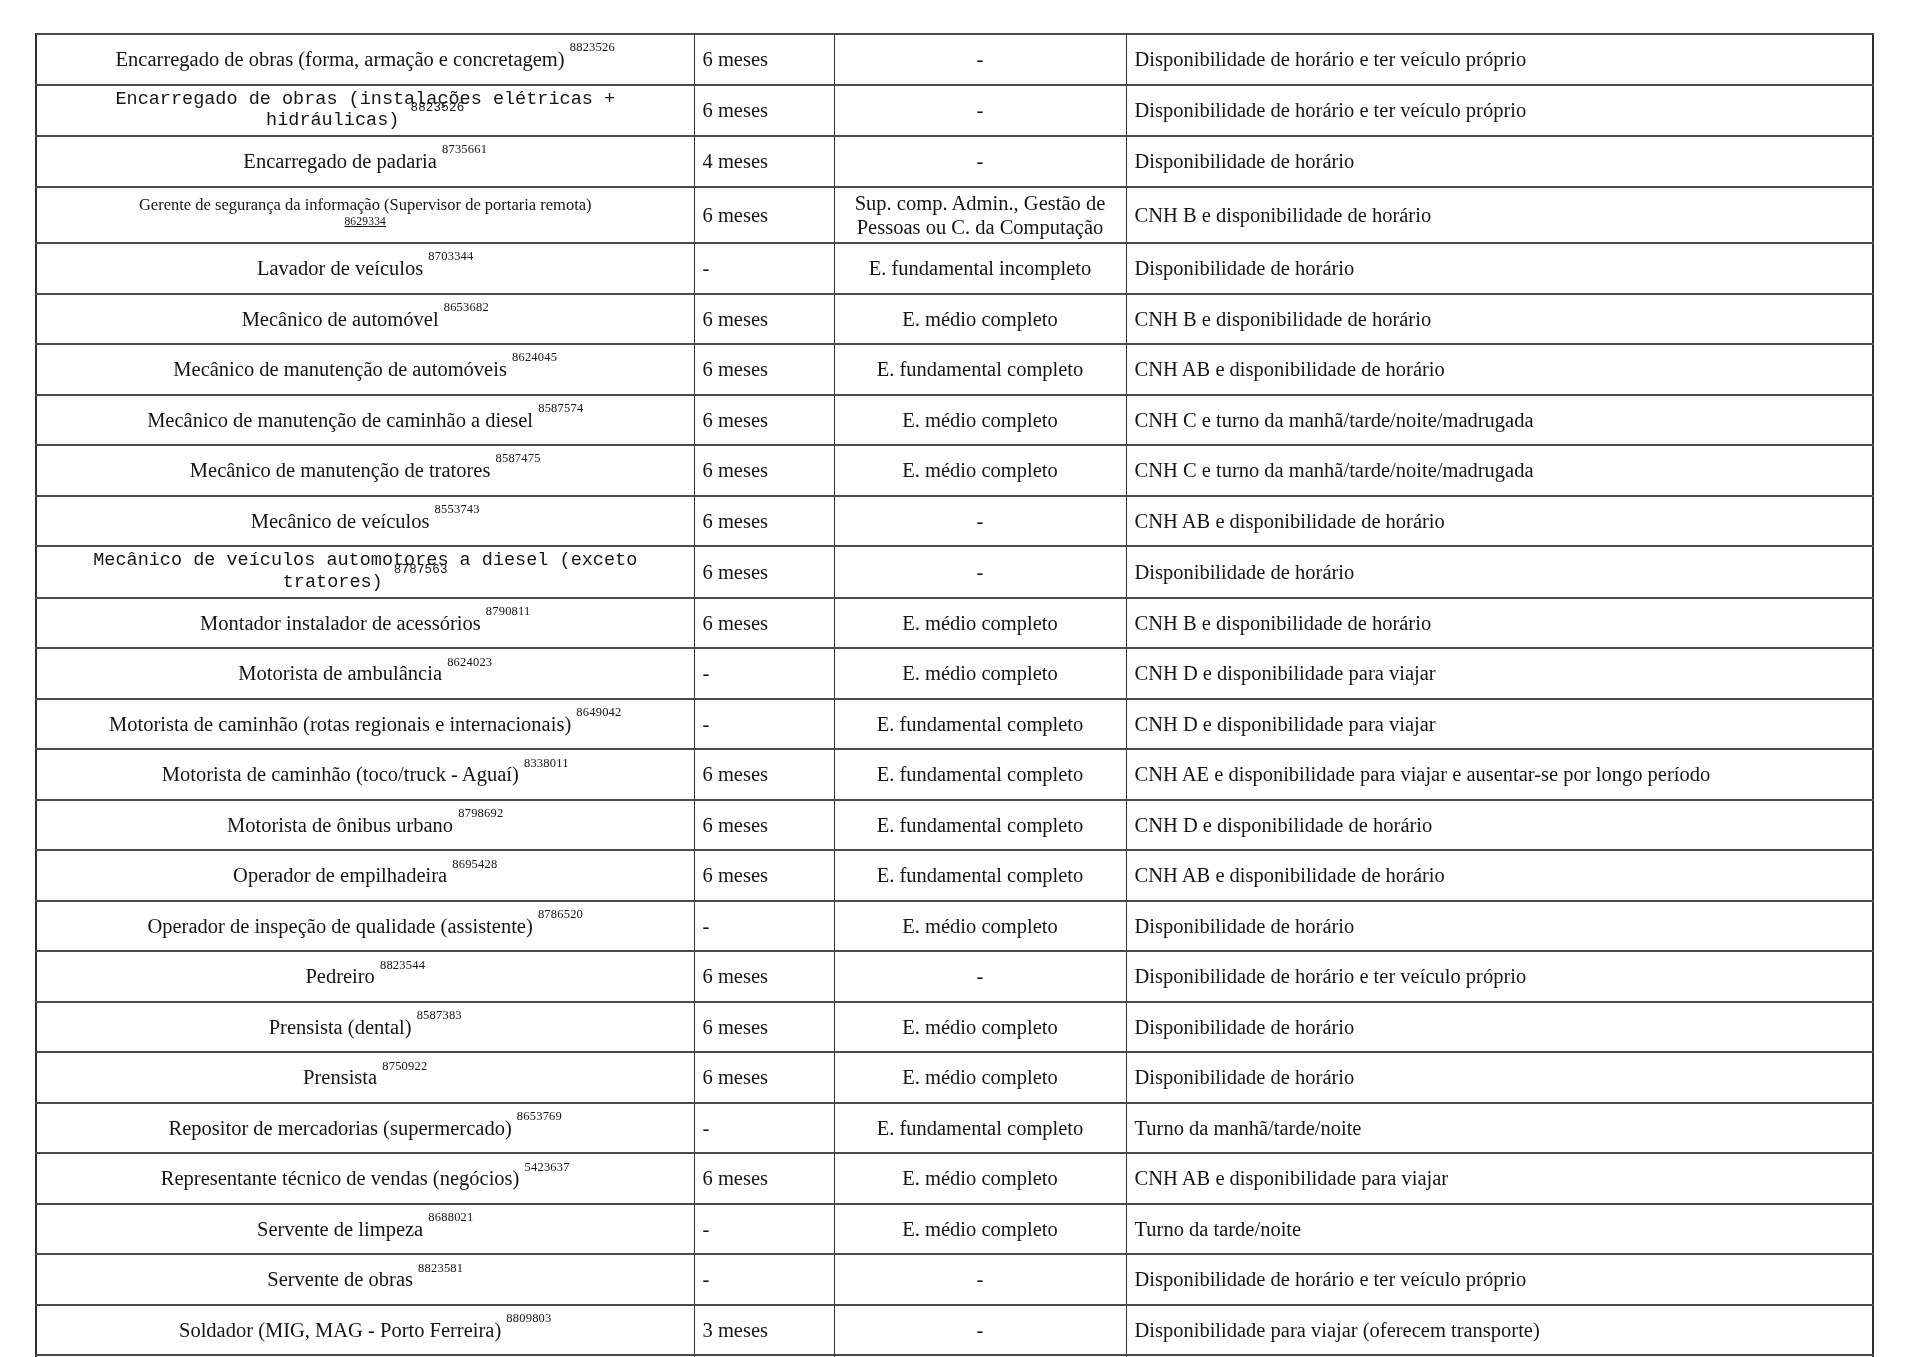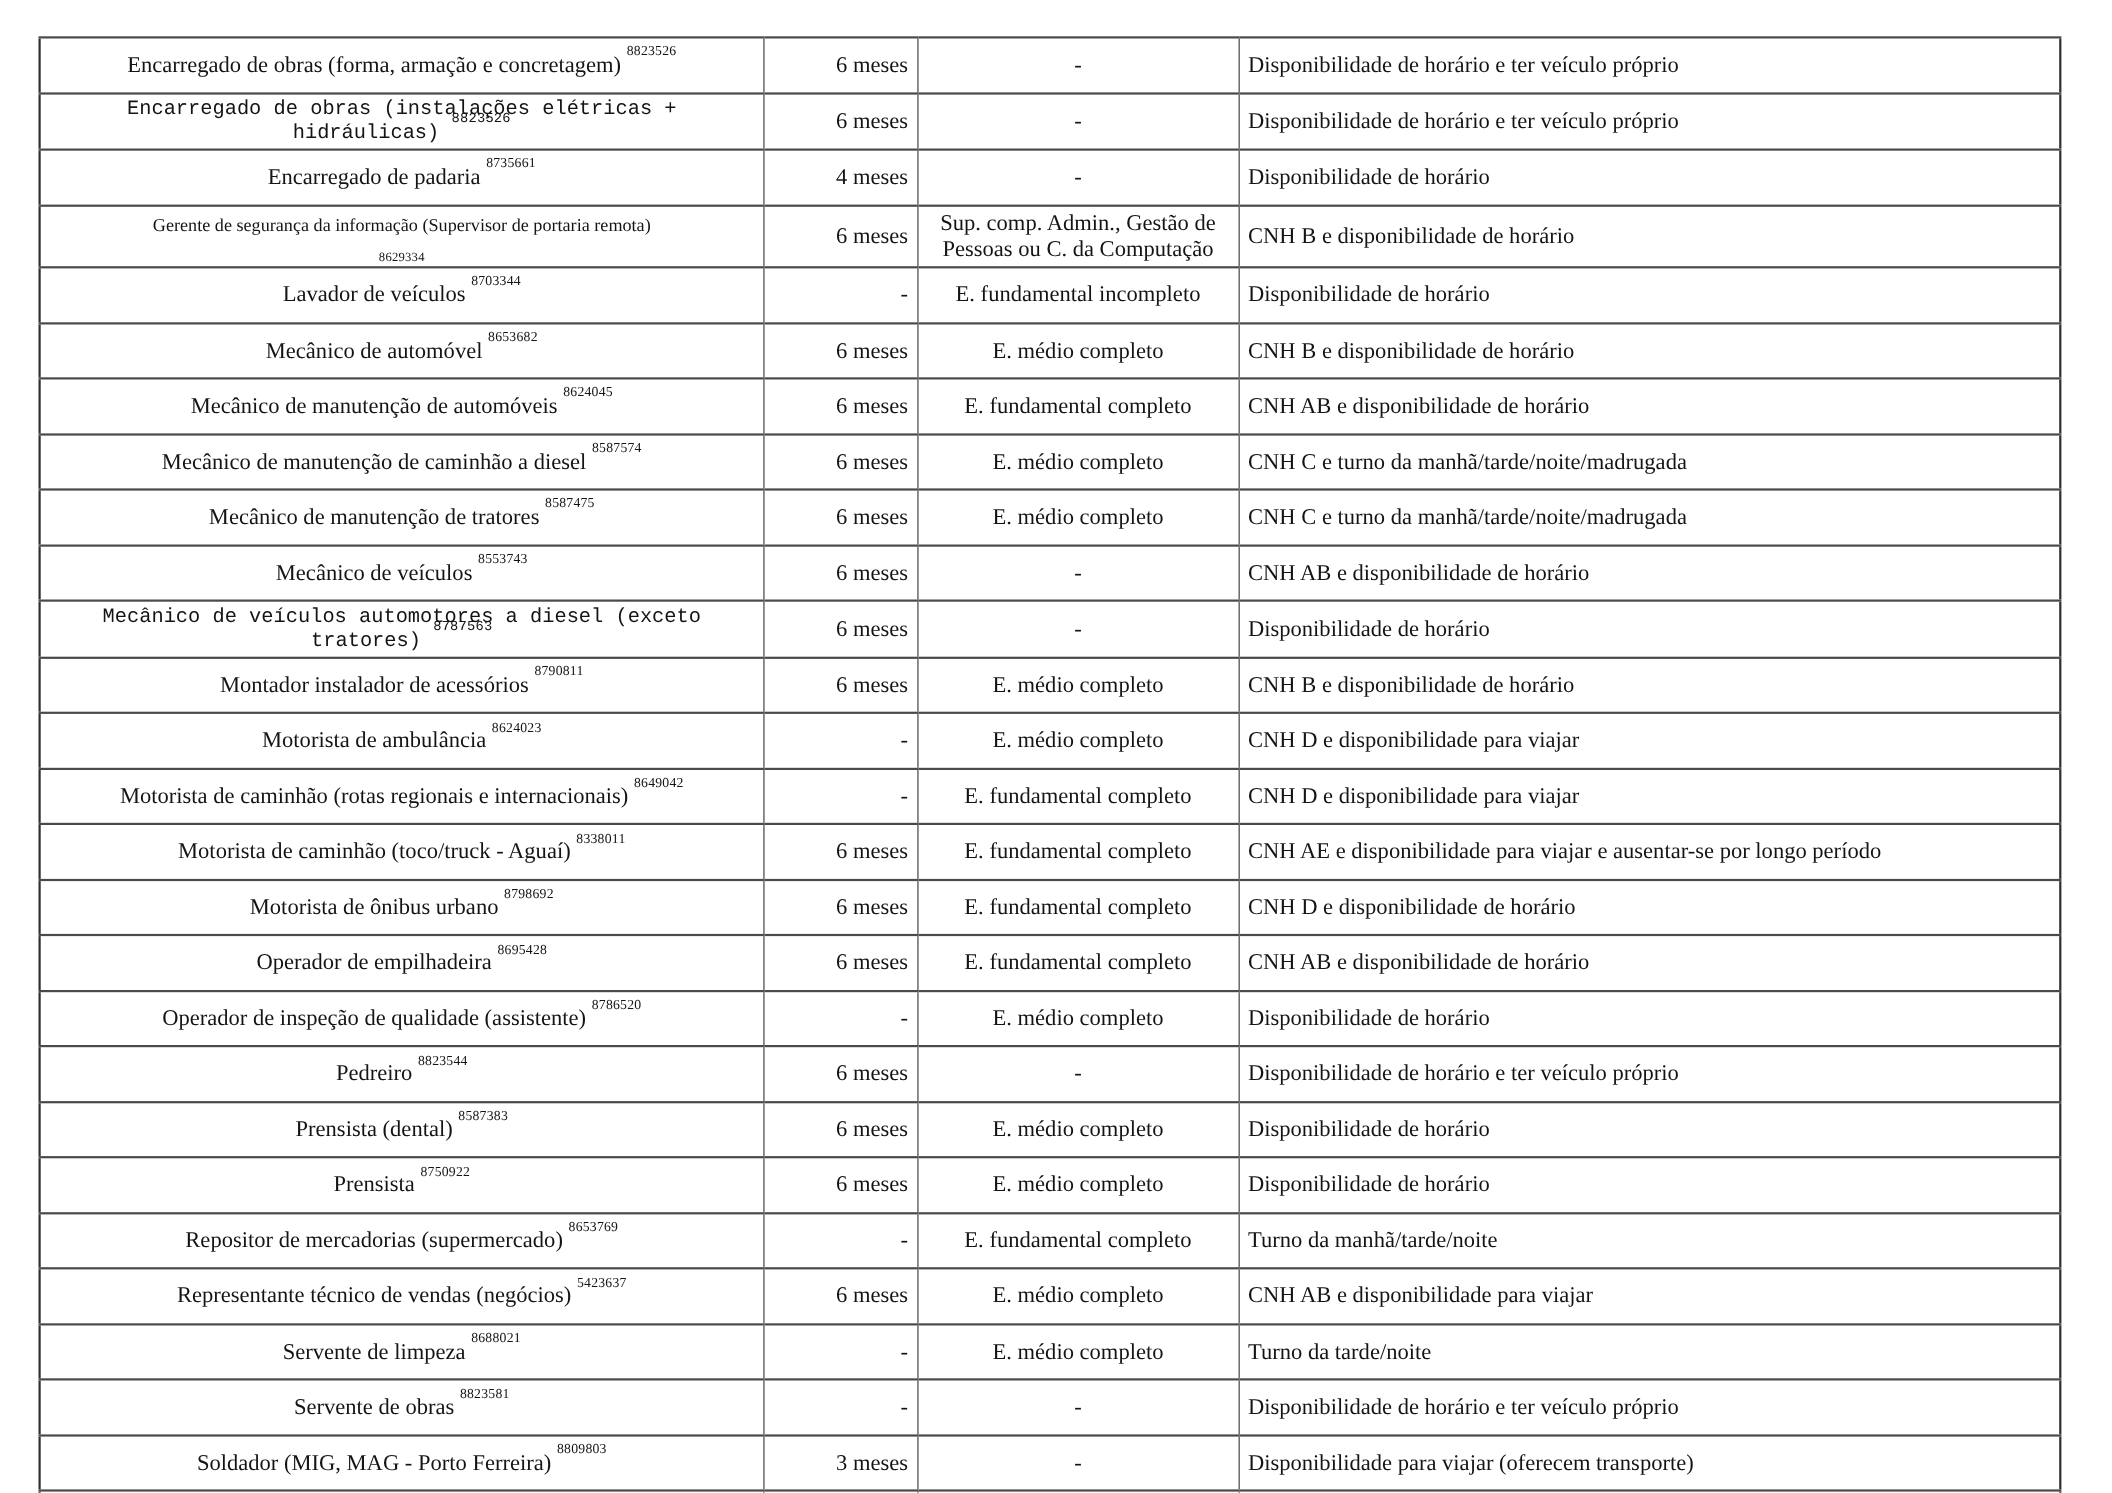--- a/index.html
+++ b/index.html
@@ -31,34 +31,34 @@
     border-right: 1.5px solid #333333;
     height: 42.5px;
     padding: 3px 8px;
     vertical-align: middle;
     font-size: 20.5px;
     line-height: 1.18;
     overflow: hidden;
     white-space: normal;
   }
   td.job { text-align: center; padding-left: 7px; }
-  td.exp { text-align: right; }
+  td.exp { text-align: left; }
   td.edu { text-align: center; padding-left: 5px; padding-right: 5px; }
   td.req { text-align: left; padding-left: 8px; }
   td.job.shrink-1 { font-size: 18.5px; font-family: Liberation Mono, monospace; }
   td.job.shrink-2 { font-size: 16.5px; }
   td.job sup {
     font-size: 12.5px;
     line-height: 0;
     position: relative;
     top: -7px;
     letter-spacing: 0.2px;
   }
   td.job.shrink-2 sup { font-size: 11.5px; top: -5px; }
-  td.job.codebreak sup { top: 14px; }
+  td.job.codebreak sup { top: 2px; text-decoration: underline; }
 </style>
 </head>
 <body>
 
 <table class="jobs">
   <colgroup>
     <col style="width:658px">
     <col style="width:140px">
     <col style="width:292px">
     <col style="width:747px">

